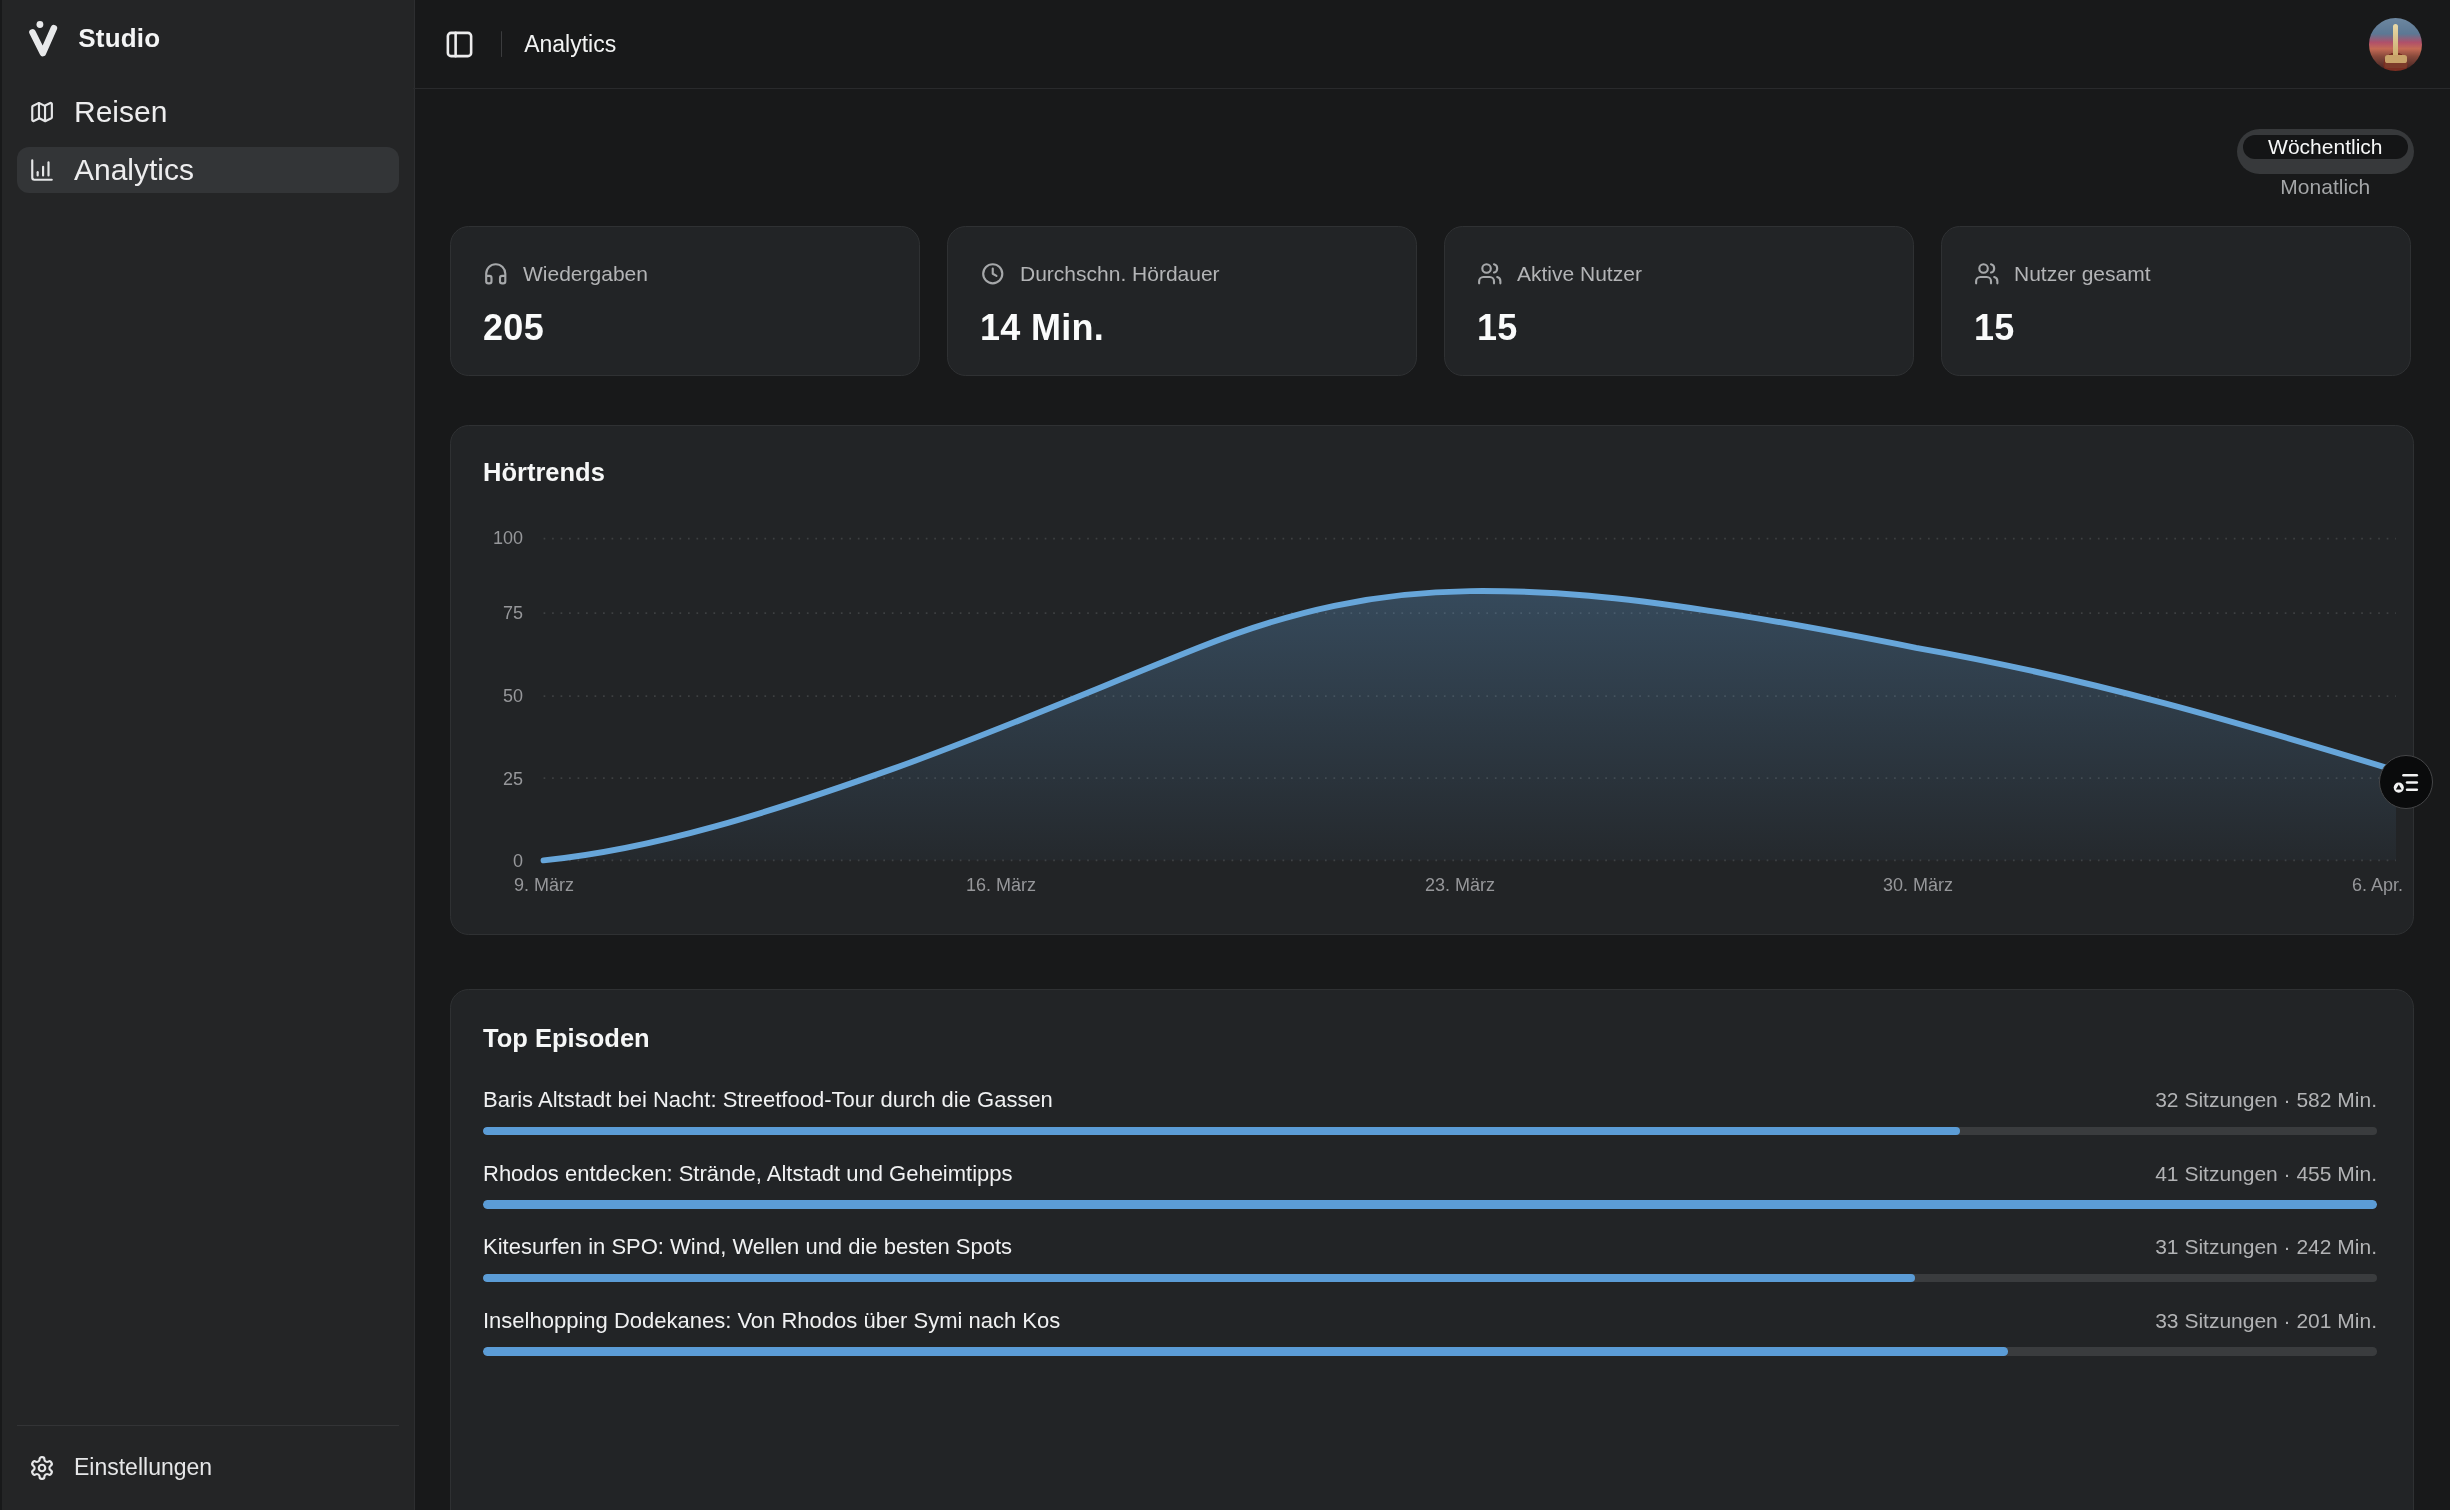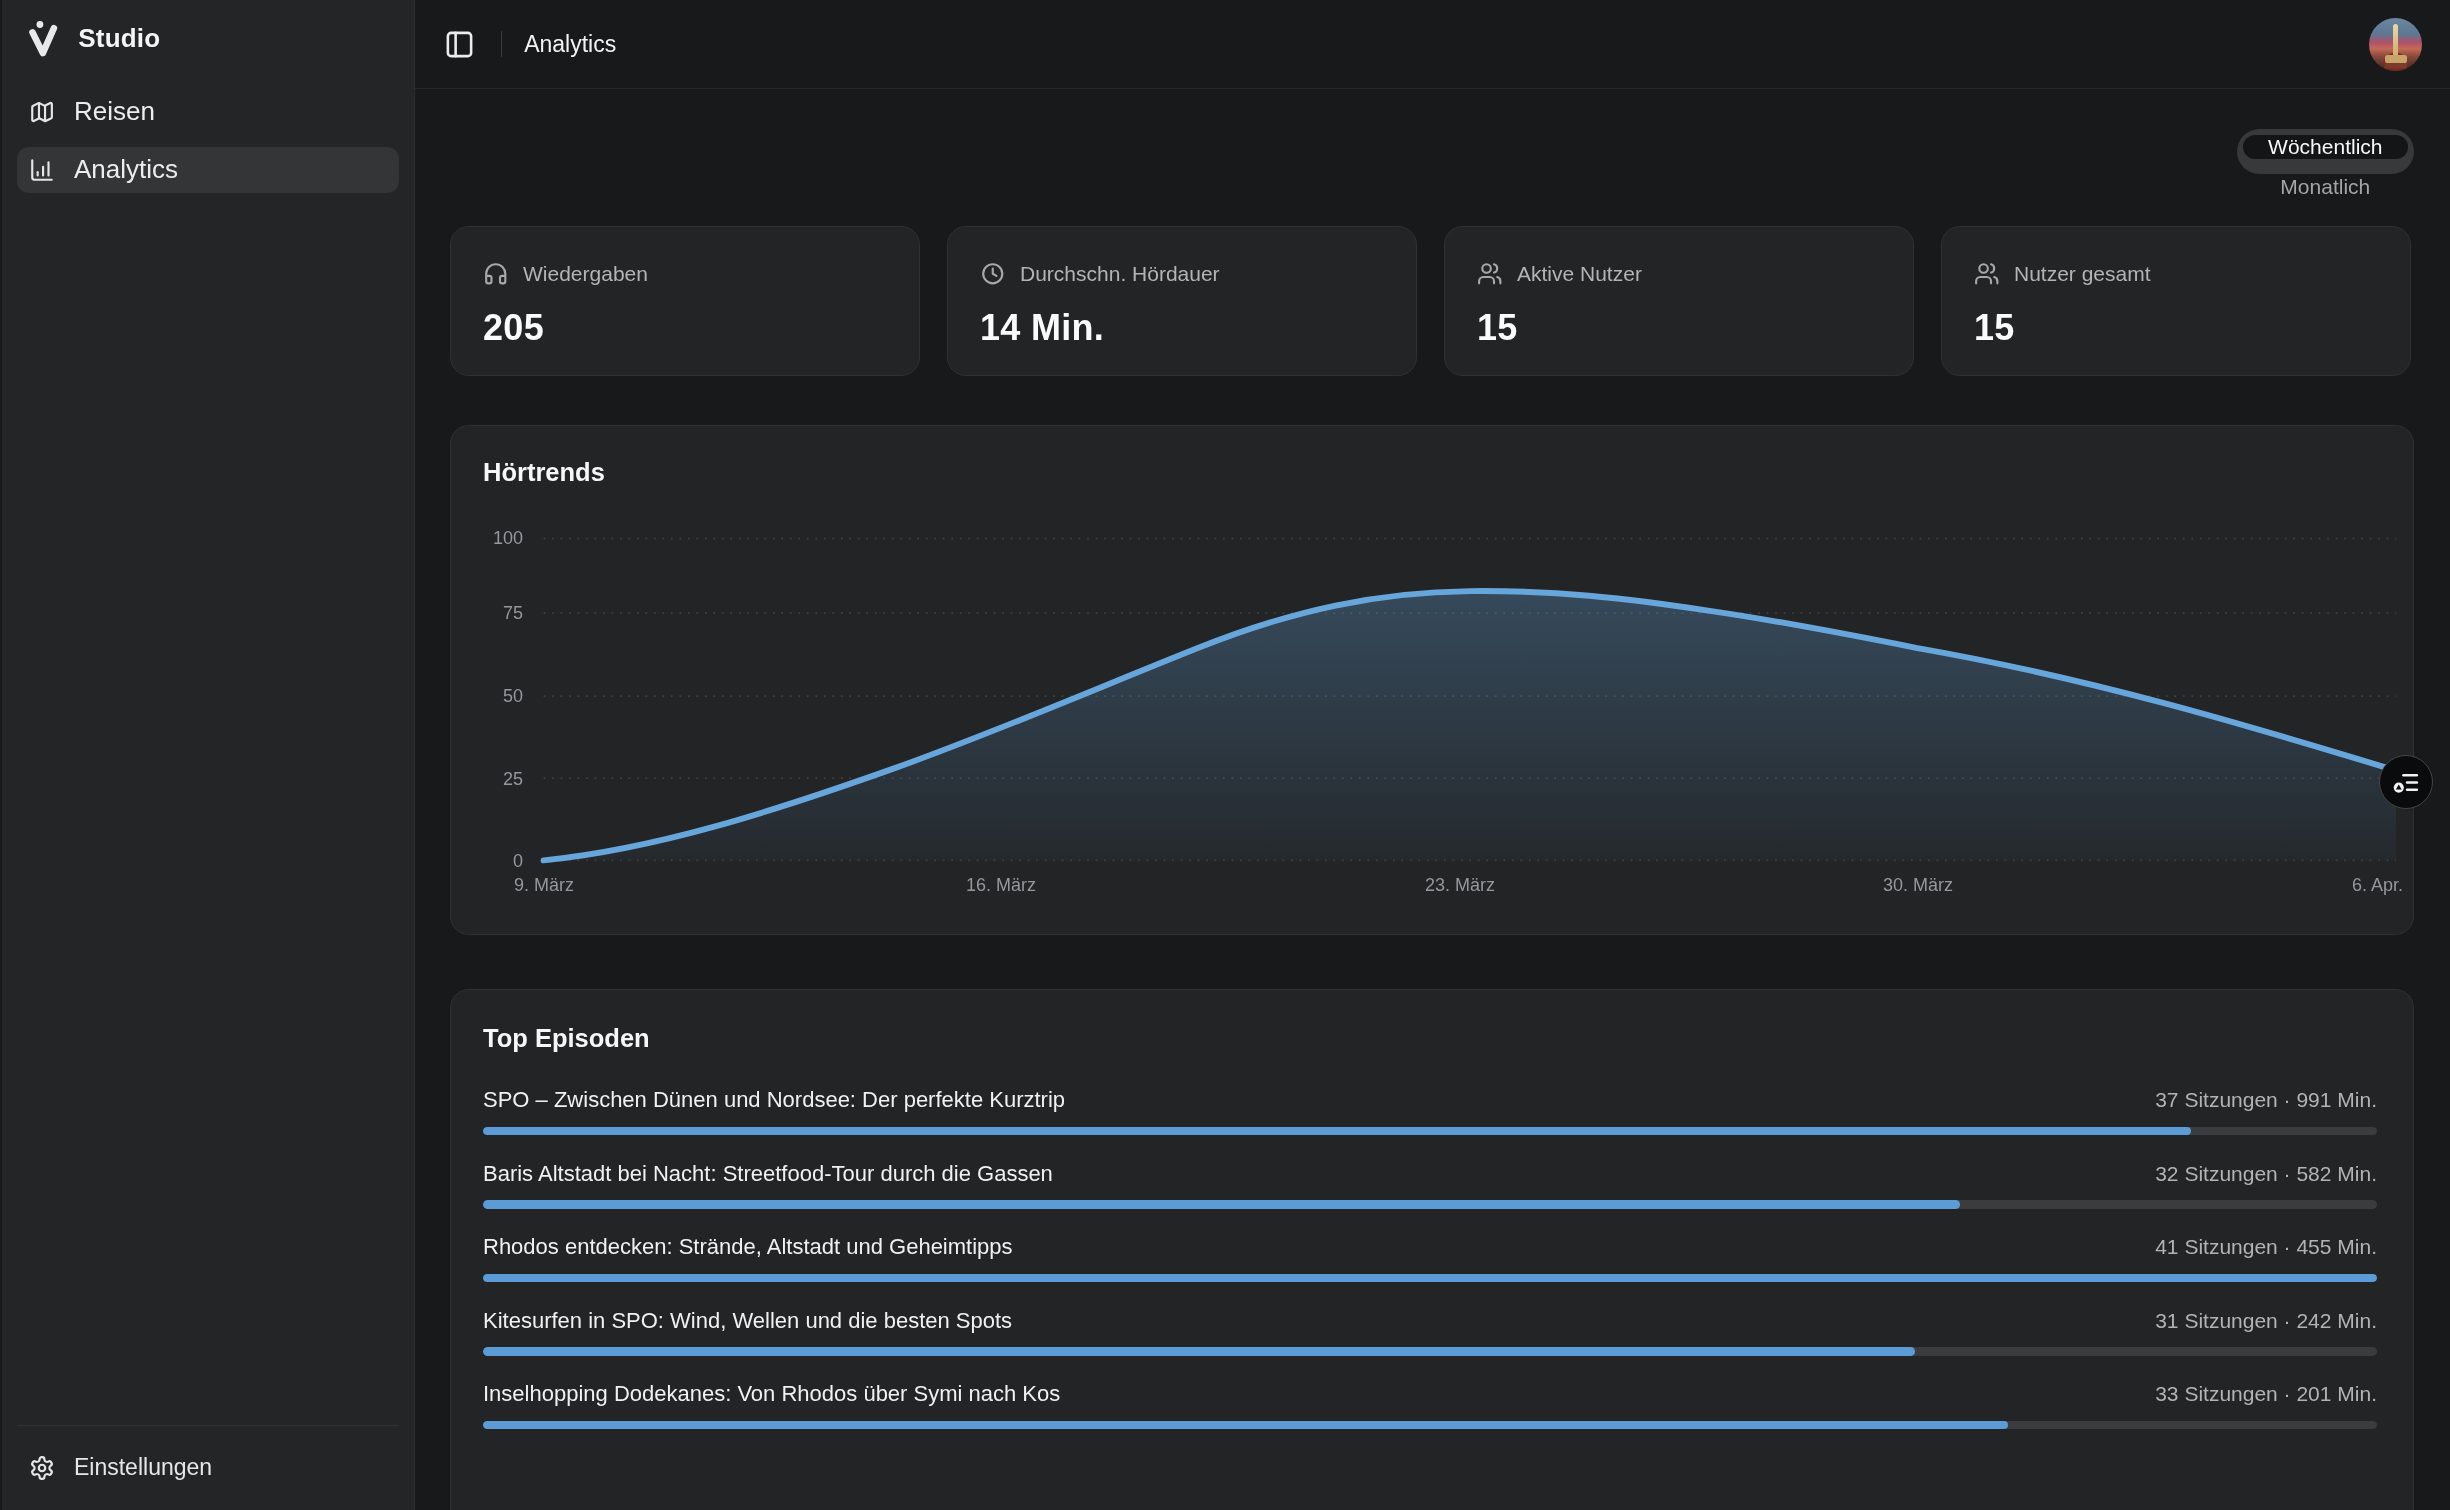--- a/index.html
+++ b/index.html
@@ -17,21 +17,21 @@
     position:absolute; left:2px; top:0; width:413px; height:1511px;
     background:#242526; border-right:0.9px solid #2d2e30;
     display:flex; flex-direction:column;
   }
   .brand { display:flex; align-items:center; gap:15.3px; padding:13.6px 0 0 22px; height:63px; }
   .brand-mark { width:39px; height:39px; color:#e8e9ea; }
   .brand-name { font-size:26px; font-weight:700; letter-spacing:0.2px; }
   .nav { padding:25.5px 15.3px 0 15.3px; display:flex; flex-direction:column; gap:12px; }
   .nav-item {
     display:flex; align-items:center; gap:18.7px; height:46px; border-radius:12px;
-    padding:0 12px; font-size:26px; color:#ededee; cursor:pointer;
+    padding:0 12px; font-size:30px; color:#ededee; cursor:pointer;
   }
   .nav-item .nav-icon { width:26px; height:26px; color:#e4e5e6; flex:0 0 auto; }
   .nav-item.active { background:#333537; }
   .sidebar-footer { margin-top:auto; padding:0 15.3px 20.4px 15.3px; }
   .sidebar-divider { height:0.9px; background:#333436; margin:0 0 18.7px 0; }
   .footer-item { display:flex; align-items:center; gap:18.7px; height:46px; padding:0 12px; font-size:23px; color:#e6e7e8; border-radius:12px; cursor:pointer; }
   .footer-item .nav-icon { width:26px; height:26px; }
 
   
   .main { position:absolute; left:413px; top:0; right:0; bottom:0; }
@@ -263,29 +263,20 @@
     <span class="x-label" style="left:482px;">16. März</span>
     <span class="x-label" style="left:941px;">23. März</span>
     <span class="x-label" style="left:1399px;">30. März</span>
     <span class="x-label" style="left:1816px;">6. Apr.</span>
   </section>
 
   <section class="card episodes-card">
     <h2 class="episodes-title">Top Episoden</h2>
     <div class="ep-list">
 
-      <div class="ep-row">
-        <div class="ep-line">
-          <span class="ep-name">SPO – Zwischen Dünen und Nordsee: Der perfekte Kurztrip</span>
-          <span class="ep-meta">37 Sitzungen · 991 Min.</span>
-        </div>
-        <div class="ep-track">
-          <div class="ep-fill" style="width: 90.2%;"></div>
-        </div>
-      </div>
 
       <div class="ep-row">
         <div class="ep-line">
           <span class="ep-name">Baris Altstadt bei Nacht: Streetfood-Tour durch die Gassen</span>
           <span class="ep-meta">32 Sitzungen · 582 Min.</span>
         </div>
         <div class="ep-track">
           <div class="ep-fill" style="width: 78%;"></div>
         </div>
       </div>

